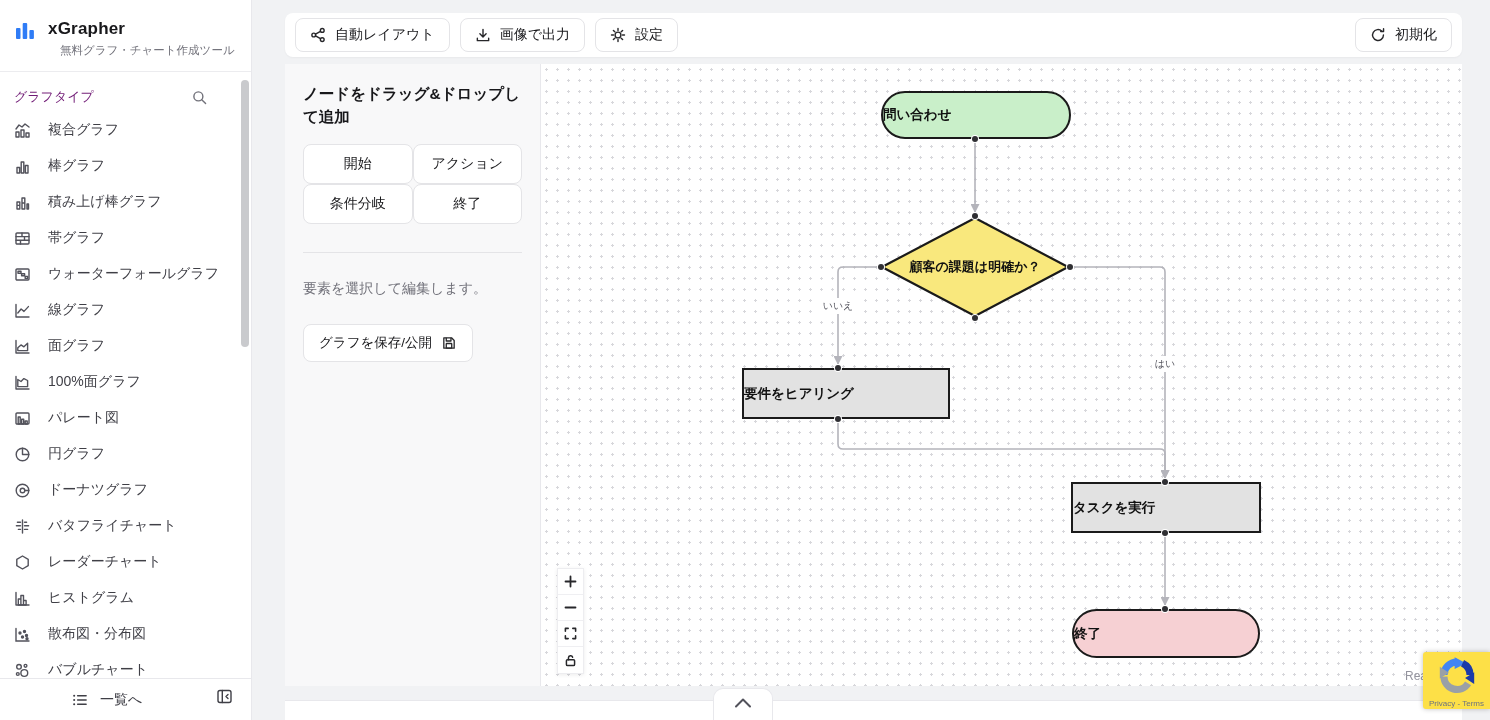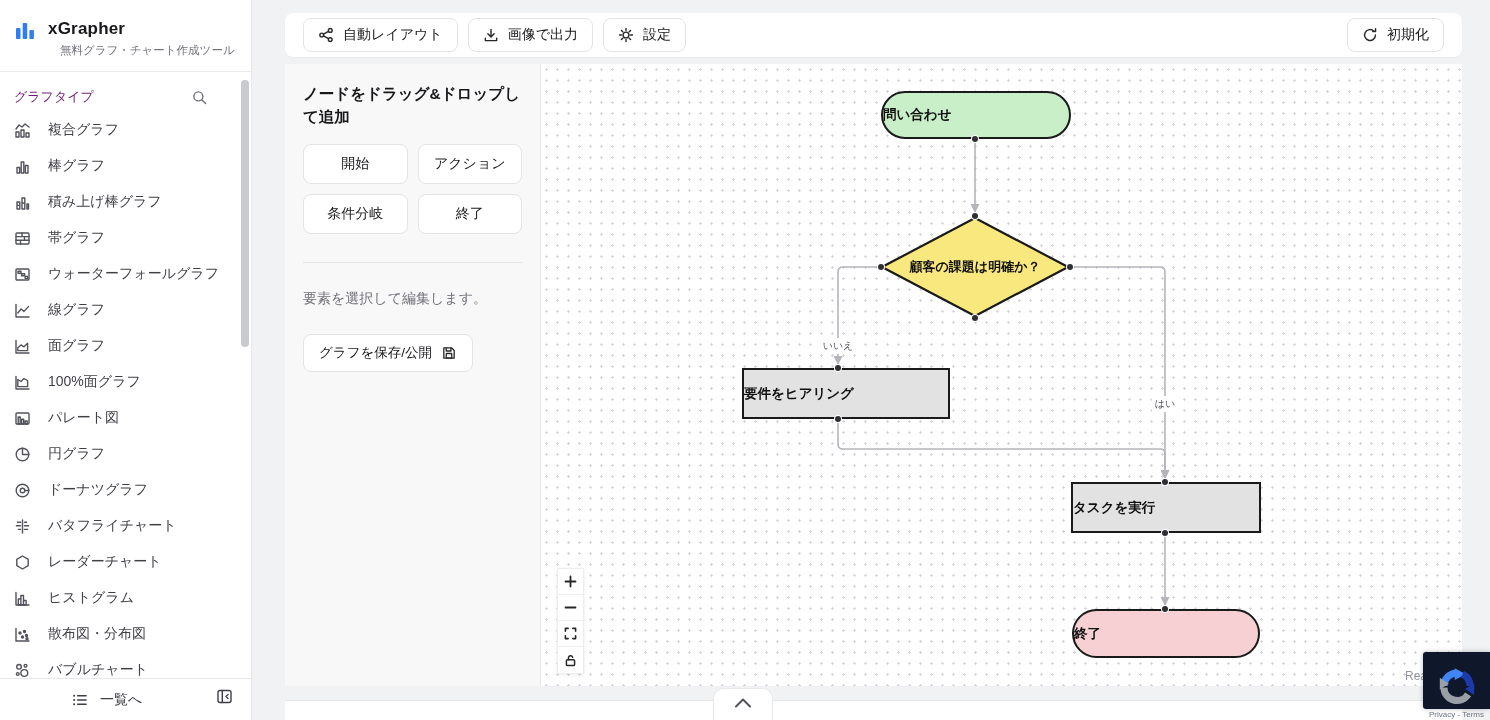--- a/index.html
+++ b/index.html
@@ -30,75 +30,75 @@
   .sb-footer { position:absolute; left:0; right:0; bottom:0; height:42px; background:#fff;
     border-top:1px solid #e8e8ec; z-index:2; }
   .list-btn { position:absolute; left:72px; top:8px; height:26px; display:flex; align-items:center;
     gap:12px; font-size:14px; color:#3f3f46; background:none; border:none; cursor:pointer;
     font-family:inherit; }
   .collapse-btn { position:absolute; right:18px; top:9px; background:none; border:none; cursor:pointer; }
 
   
   .toolbar { position:absolute; left:285px; top:13px; width:1177px; height:44px;
     background:#fff; border-radius:8px; display:flex; align-items:center;
-    justify-content:space-between; padding:0 18px; box-shadow:0 1px 2px rgba(0,0,0,.04); }
+    justify-content:space-between; padding:0 10px; box-shadow:0 1px 2px rgba(0,0,0,.04); }
   .tb-group { display:flex; gap:10px; }
   .tb-btn { height:34px; display:inline-flex; align-items:center; gap:9px; padding:0 14px;
     background:#fff; border:1px solid #e4e4e7; border-radius:8px; font-size:14px;
     color:#18181b; cursor:pointer; font-family:inherit; }
 
   
   .editor { position:absolute; left:285px; top:64px; width:1177px; height:622px; }
   .panel { position:absolute; left:0; top:0; width:256px; height:622px; background:#f8f8f9;
     border-right:1px solid #e8e8ec; padding:18px; }
   .panel-title { font-size:15.5px; font-weight:700; line-height:1.5; }
-  .node-grid { display:grid; grid-template-columns:1fr 1fr; gap:10px; margin-top:15px; }
+  .node-grid { display:grid; grid-template-columns:1fr 1fr; margin-top:15px; }
   .node-btn { height:40px; background:#fff; border:1px solid #e4e4e7; border-radius:8px;
     font-size:14px; color:#18181b; cursor:pointer; font-family:inherit; }
   .panel-hr { border:none; border-top:1px solid #e4e4e7; margin-top:28px; }
   .panel-hint { margin-top:27px; font-size:14px; color:#71717a; }
   .save-btn { margin-top:26px; height:38px; display:inline-flex; align-items:center; gap:9px;
     padding:0 15px; background:#fff; border:1px solid #e4e4e7; border-radius:8px;
     font-size:13.5px; color:#18181b; cursor:pointer; font-family:inherit; }
 
   
   .canvas { position:absolute; left:256px; top:0; right:0; bottom:0; background:#fff;
     background-image:radial-gradient(circle,#d7d7db 1px,transparent 1.1px);
     background-size:11px 11px; overflow:hidden; }
   .edges { position:absolute; left:0; top:0; }
   .fnode { position:absolute; display:flex; align-items:center; 
     border:2px solid #1a1a1a; font-size:13.5px; font-weight:700; color:#111; cursor:pointer; }
   .pill { border-radius:26px; }
   .diamond-wrap { position:absolute; border:none; background:transparent !important; }
   .diamond-wrap .dlabel { position:absolute; inset:0; display:flex; align-items:center;
     justify-content:center; font-size:13px; font-weight:700; }
   .edge-label { position:absolute; transform:translate(-50%,-50%); background:#fff;
-    padding:1px 3px; font-size:10px; color:#52525b;margin-top:40px; }
+    padding:1px 3px; font-size:10px; color:#52525b; }
   .handle { position:absolute; width:6px; height:6px; border-radius:50%; background:#2f2f33;
     transform:translate(-50%,-50%); box-shadow:0 0 0 1px #fff; }
   .controls { position:absolute; left:16px; top:504px; width:27px; background:#fff;
     border:1px solid #ededf0; box-shadow:0 1px 4px rgba(0,0,0,.08); }
   .ctrl-btn { width:100%; height:26px; display:flex; align-items:center; justify-content:center;
     background:#fff; border:none; border-bottom:1px solid #efeff2; cursor:pointer;
     font-size:15px; color:#27272a; }
   .ctrl-btn:last-child { border-bottom:none; }
   .attribution { position:absolute; left:864px; top:605px; font-size:12px; color:#94949e;
     white-space:nowrap; }
 
   
   .bottombar { position:absolute; left:285px; top:700px; width:1177px; height:20px;
     background:#fff; border-top:1px solid #e8e8ec; }
   .bottom-tab { position:absolute; left:428px; top:-13px; width:60px; height:33px;
     background:#fff; border:1px solid #e8e8ec; border-bottom:none; border-radius:10px 10px 0 0;
     display:flex; align-items:flex-start; justify-content:center; padding-top:8px; cursor:pointer; }
 
   
   .recaptcha { position:absolute; left:1423px; top:652px; width:67px; height:57px;
-    background:#0f172a; border-radius:3px 0 0 3px; box-shadow:0 0 5px rgba(0,0,0,.25);
-    z-index:50; text-align:center; padding-top:15px; }
+    background:#fde047; border-radius:3px 0 0 3px; box-shadow:0 0 5px rgba(0,0,0,.25);
+    z-index:50; text-align:center; padding-top:4px; }
   .recaptcha-terms { font-size:8px; color:#6b7280; margin-top:1px; }
 </style>
 </head>
 <body>
 
 <aside class="sidebar">
   <div class="logo-row">
     <span class="ic">
       <svg width="22" height="22" viewBox="0 0 22 22">
         <rect x="2" y="9" width="4.5" height="11" rx="1" fill="#2f7cf6"></rect>

